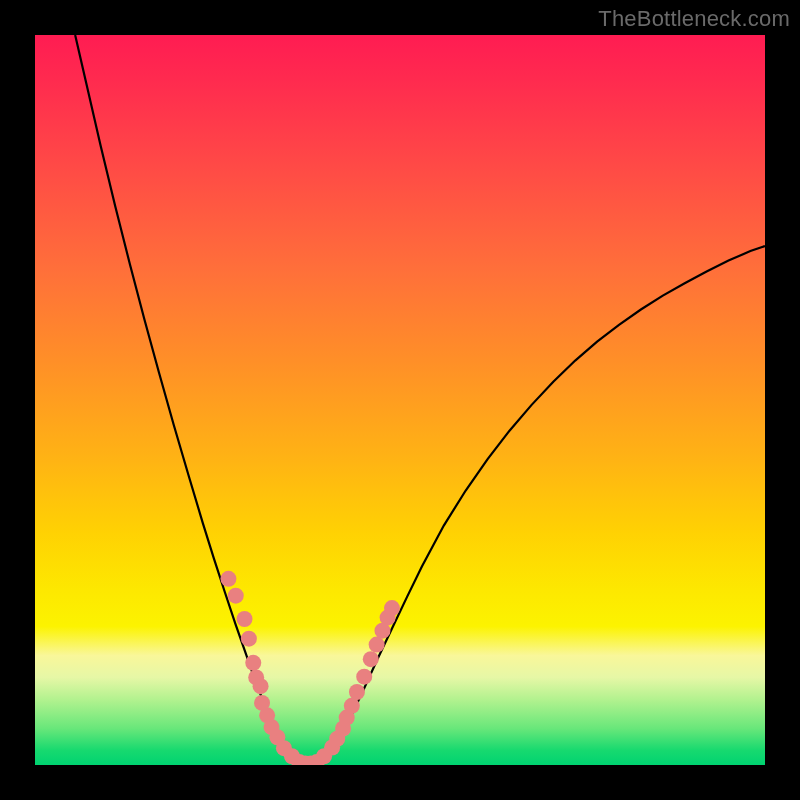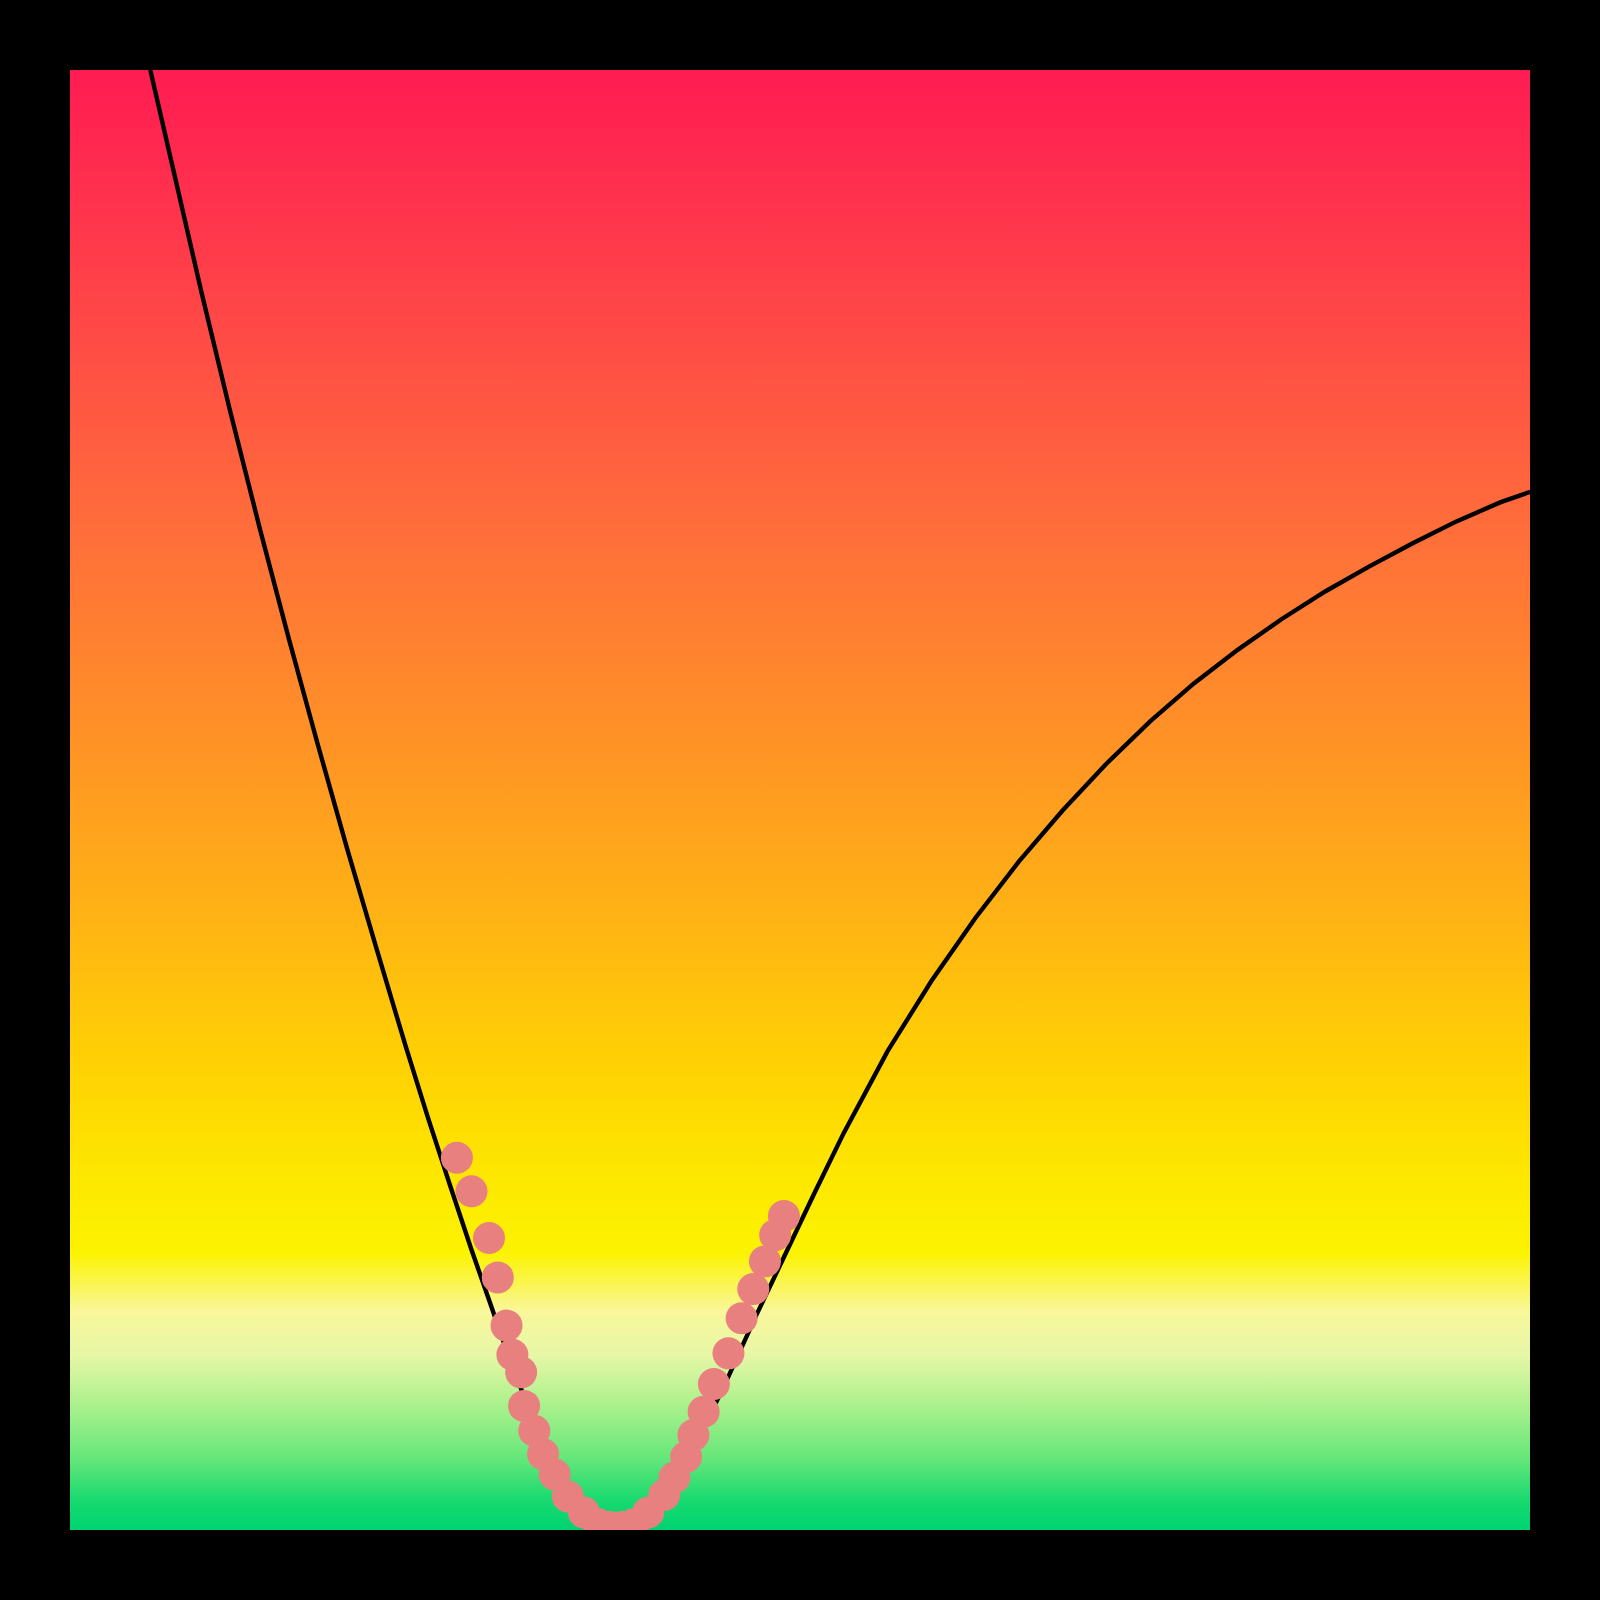--- a/index.html
+++ b/index.html
@@ -69,20 +69,21 @@
   }
   .dots circle {
     fill: #e98080;
     stroke: none;
   }
 </style>
 </head>
 <body>
 
 <div class="frame">
+  <div class="watermark">TheBottleneck.com</div>
 
   <div class="plot-bg"></div>
 
   <svg class="curve" viewBox="0 0 730 730" preserveAspectRatio="none">
     <path id="curve-path" d="M40.15 0.00 L51.10 47.45 L65.70 110.96 L80.30 171.55 L94.90 229.22 L109.50 284.70 L124.10 337.99 L138.70 389.82 L153.30 439.46 L167.90 488.37 L178.85 523.41 L189.80 556.99 L200.75 589.84 L211.70 621.23 L219.00 642.40 L226.30 661.38 L233.60 678.90 L240.90 694.96 L248.20 708.10 L255.50 718.32 L262.80 724.16 L270.10 727.08 L277.40 727.08 L284.70 724.16 L292.00 718.32 L299.30 709.56 L306.60 697.88 L313.90 684.74 L321.20 670.14 L328.50 654.81 L343.10 622.69 L357.70 592.03 L372.30 561.37 L386.90 531.44 L408.80 490.56 L430.70 455.52 L452.60 424.13 L474.50 395.66 L496.40 370.11 L518.30 346.75 L540.20 325.58 L562.10 306.60 L584.00 289.81 L605.90 274.48 L627.80 260.61 L649.70 248.20 L671.60 236.52 L693.50 225.57 L715.40 216.08 L730.00 210.97" stroke="#000000"></path>
     <g class="dots" id="scatter-dots">
         <circle cx="193.45" cy="543.85" r="8" fill="#e98080"></circle>
         <circle cx="200.75" cy="560.64" r="8" fill="#e98080"></circle>
         <circle cx="209.51" cy="584.00" r="8" fill="#e98080"></circle>
         <circle cx="213.89" cy="603.71" r="8" fill="#e98080"></circle>

